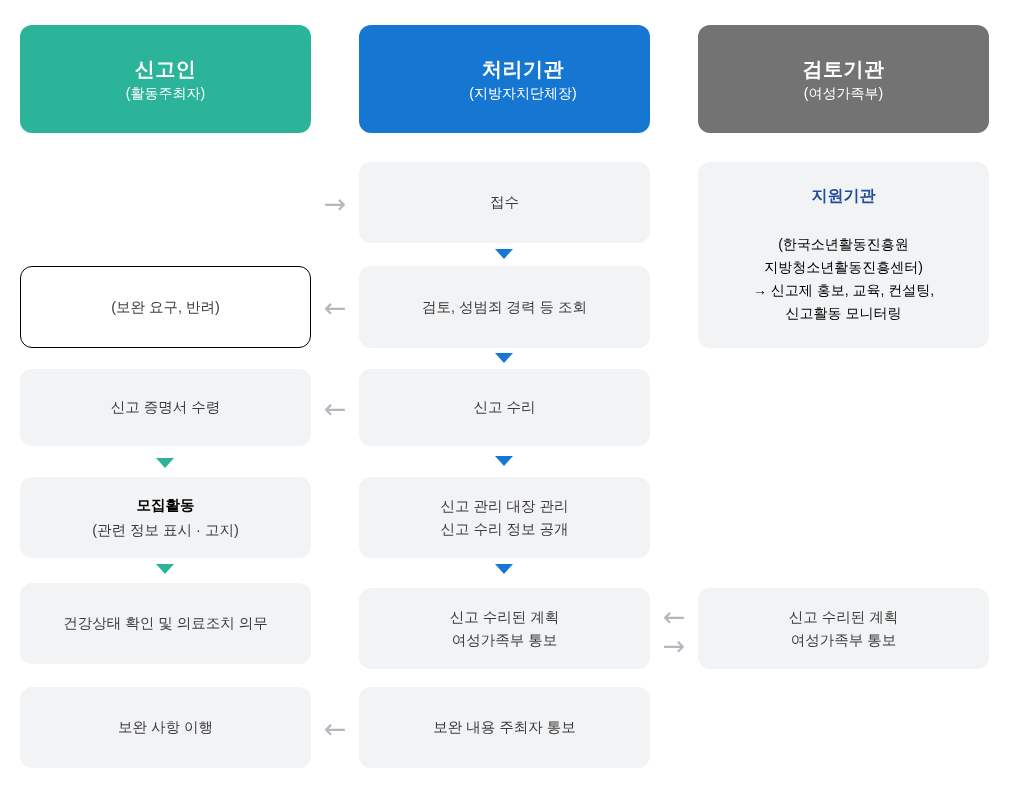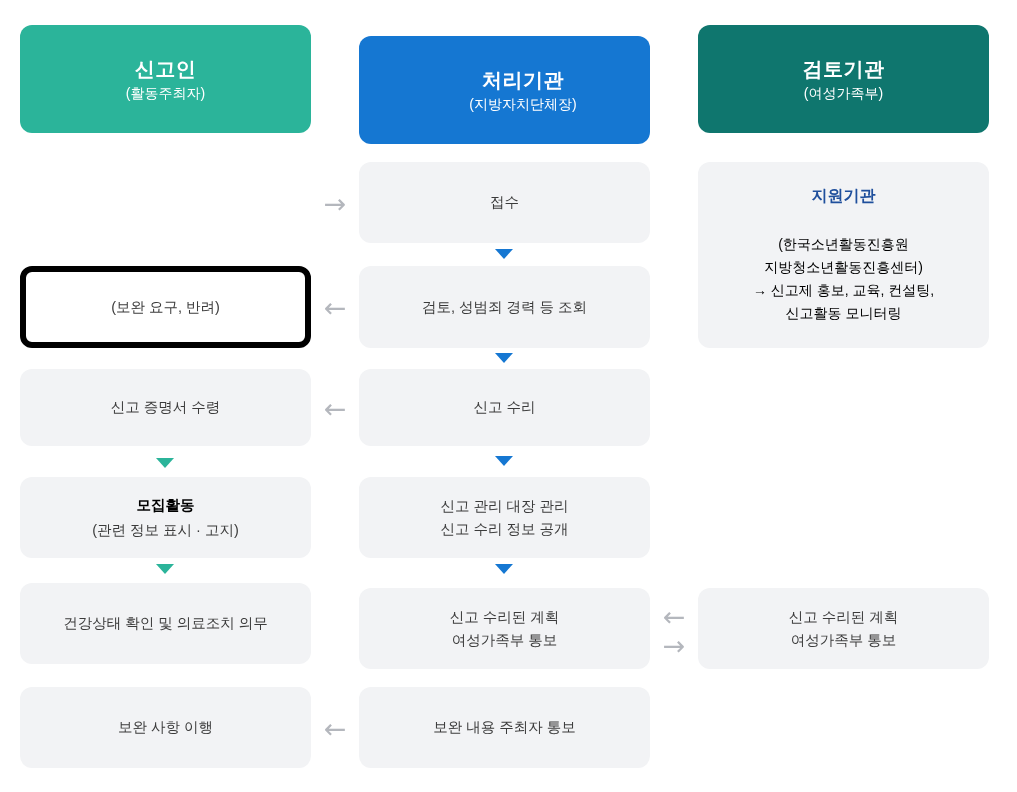--- a/index.html
+++ b/index.html
@@ -59,21 +59,21 @@
     font-size: 14.5px;
     line-height: 1.55;
     color: #3b3b3b;
     padding: 8px 10px;
   }
   .box.filled {
     background: #f2f3f5;
   }
   .box.outlined {
     background: #ffffff;
-    border: 6px solid #000000;
+    border: 1px solid #000000;
   }
   .box .line { display: block; }
   .box .accent-title {
     color: #000000;
     font-weight: bold;
     margin-bottom: 2px;
   }
   .box .support-title {
     color: #1f4f9c;
     font-weight: bold;
@@ -112,26 +112,26 @@
 </head>
 <body>
 
 <div class="canvas">
 
   <div class="col-header" style="left:20px; top:25px; width:291px; height:108px; background:#2bb49a;">
     <div class="title">신고인</div>
     <div class="subtitle">(활동주최자)</div>
   </div>
 
-  <div class="col-header" style="left:359px; top:36px; width:291px; height:108px; background:#1577d2;padding-left:37px;">
+  <div class="col-header" style="left:359px; top:25px; width:291px; height:108px; background:#1577d2;padding-left:37px;">
     <div class="title">처리기관</div>
     <div class="subtitle">(지방자치단체장)</div>
   </div>
 
-  <div class="col-header" style="left:698px; top:25px; width:291px; height:108px; background:#0f766e;">
+  <div class="col-header" style="left:698px; top:25px; width:291px; height:108px; background:#737373;">
     <div class="title">검토기관</div>
     <div class="subtitle">(여성가족부)</div>
   </div>
 
 
   <div class="box outlined" style="left:20px; top:266px; width:291px; height:82px;">
     <span class="line">(보완 요구, 반려)</span>
   </div>
 
   <div class="box filled" style="left:20px; top:369px; width:291px; height:77px;">

